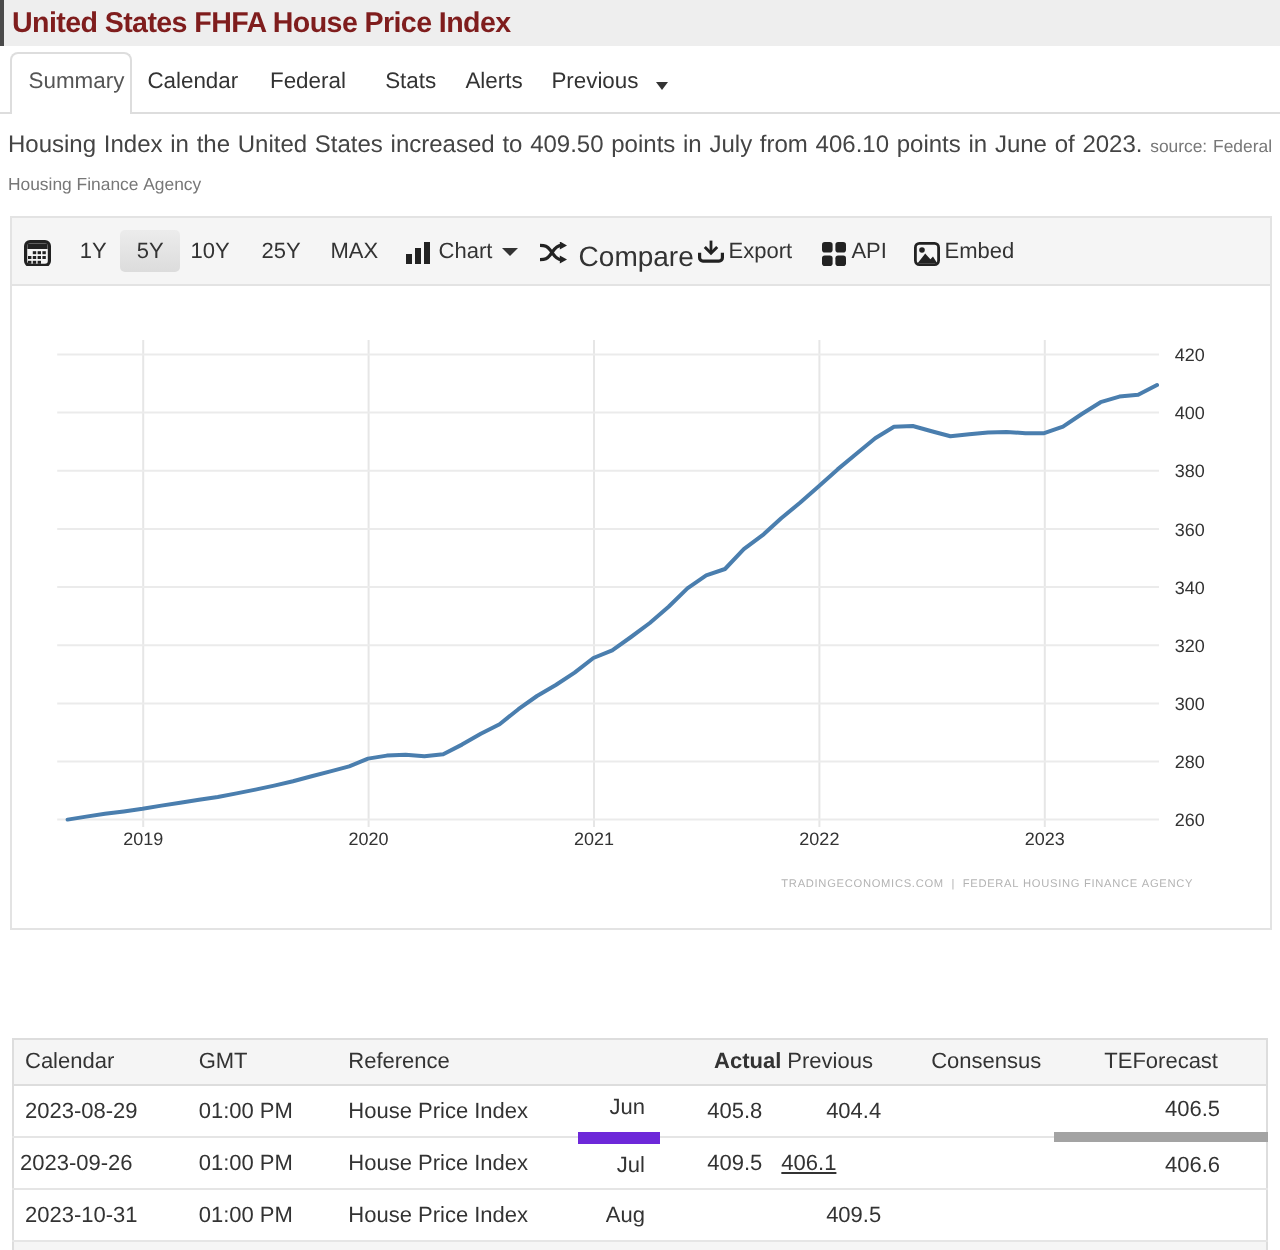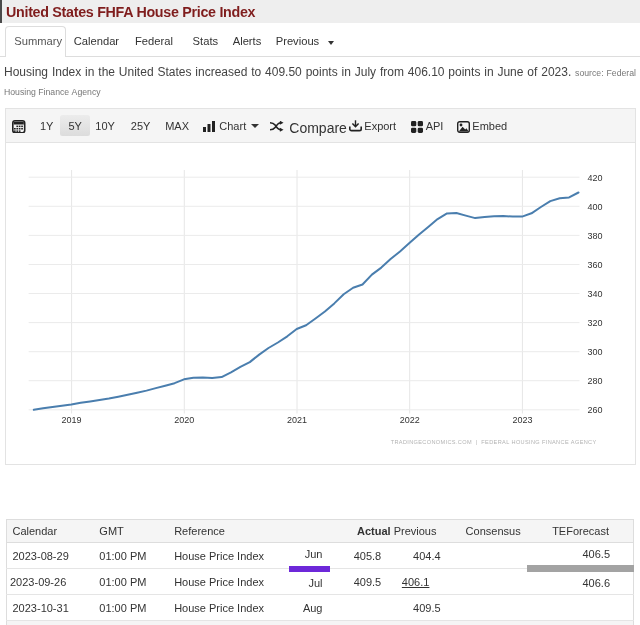--- a/index.html
+++ b/index.html
@@ -147,29 +147,29 @@
         </thead>
         <tbody>
 <tr style="height:26px;margin-top:32px;">
 <td style="padding-left:5.5px;border-bottom:1px solid #e5e5e5;">2023-08-29</td>
 <td style="padding-left:8px;border-bottom:1px solid #e5e5e5;">01:00 PM</td>
 <td style="padding-left:8px;border-bottom:1px solid #e5e5e5;">House Price Index</td>
 <td style="text-align:right;padding-right:7.3px;border-bottom:6px solid #6d28d9;">Jun</td>
 <td style="text-align:right;padding-right:9.5px;border-bottom:1px solid #e5e5e5;">405.8</td>
 <td style="text-align:right;padding-right:11px;border-bottom:1px solid #e5e5e5;">404.4</td>
 <td style="border-bottom:1px solid #e5e5e5;"></td>
-<td style="text-align:right;padding-right:23px;border-bottom:7px solid #a3a3a3;">406.5</td>
+<td style="text-align:right;padding-right:23px;border-bottom:5px solid #a3a3a3;">406.5</td>
 </tr>
 <tr style="height:26px;">
 <td style="padding-left:3px;border-bottom:1px solid #e5e5e5;">2023-09-26</td>
 <td style="padding-left:8px;border-bottom:1px solid #e5e5e5;">01:00 PM</td>
 <td style="padding-left:8px;border-bottom:1px solid #e5e5e5;">House Price Index</td>
 <td style="text-align:right;padding-right:7.3px;border-bottom:1px solid #e5e5e5;">Jul</td>
 <td style="text-align:right;padding-right:9.5px;border-bottom:1px solid #e5e5e5;">409.5</td>
-<td style="text-align:center;padding-right:11px;border-bottom:1px solid #e5e5e5;text-decoration:underline;">406.1</td>
+<td style="text-align:left;padding-right:11px;border-bottom:1px solid #e5e5e5;text-decoration:underline;">406.1</td>
 <td style="border-bottom:1px solid #e5e5e5;"></td>
 <td style="text-align:right;padding-right:23px;border-bottom:1px solid #e5e5e5;">406.6</td>
 </tr>
 <tr style="height:26px;">
 <td style="padding-left:5.5px;border-bottom:1px solid #e5e5e5;">2023-10-31</td>
 <td style="padding-left:8px;border-bottom:1px solid #e5e5e5;">01:00 PM</td>
 <td style="padding-left:8px;border-bottom:1px solid #e5e5e5;">House Price Index</td>
 <td style="text-align:right;padding-right:7.3px;border-bottom:1px solid #e5e5e5;">Aug</td>
 <td style="text-align:right;padding-right:9.5px;border-bottom:1px solid #e5e5e5;"></td>
 <td style="text-align:right;padding-right:11px;border-bottom:1px solid #e5e5e5;">409.5</td>

